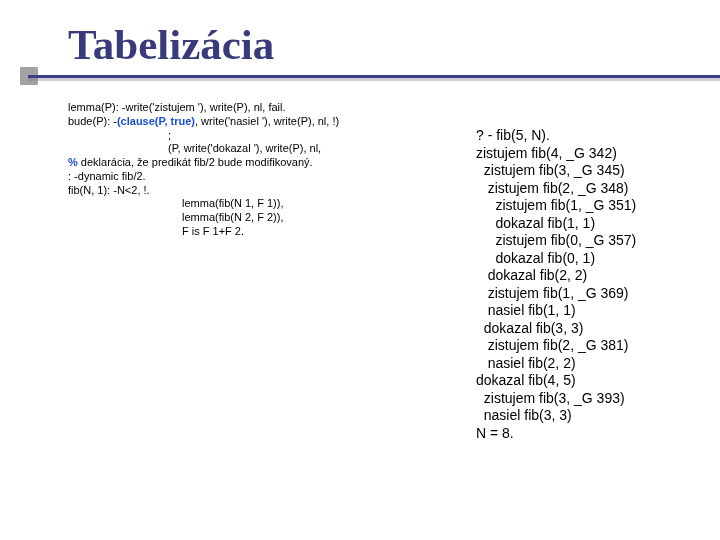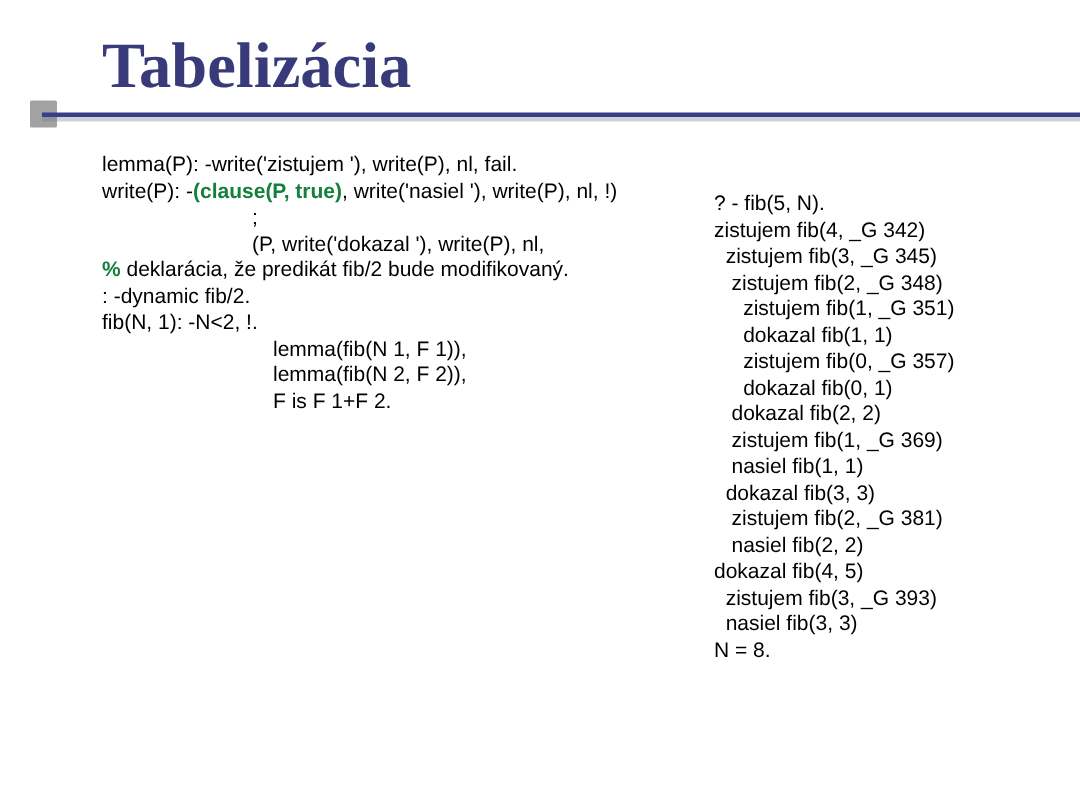--- a/index.html
+++ b/index.html
@@ -47,27 +47,27 @@
     width: 18px;
     height: 18px;
     background: #a2a2a2;
     border-radius: 1px;
   }
   .body {
     position: relative;
     margin-top: 8px;
   }
   .code-left {
-    font-size: 14px;
+    font-size: 11px;
     line-height: 1.25;
     color: #000;
     width: 420px;
   }
   .code-left .red {
-    color: #15803d;
+    color: #1d4ed8;
     font-weight: bold;
   }
   .code-right {
     position: absolute;
     top: 26px;
     left: 408px;
     font-size: 14px;
     line-height: 1.25;
     color: #000;
     white-space: pre;
@@ -84,21 +84,21 @@
   <div class="title-rule">
     <div class="square"></div>
     <div class="bar"></div>
   </div>
 
   <div class="body">
 
     <div class="code-left">
       <div class="line">lemma(P): -write('zistujem '), write(P), nl, fail.</div>
       <div class="line">
-        <span>write(P): -</span><span class="red">(clause(P, true)</span><span>, write('nasiel '), write(P), nl, !)</span>
+        <span>bude(P): -</span><span class="red">(clause(P, true)</span><span>, write('nasiel '), write(P), nl, !)</span>
       </div>
       <div class="line ind1">;</div>
       <div class="line ind1">(P, write('dokazal '), write(P), nl,</div>
       <div class="line"> </div>
       <div class="line">
         <span class="red">%</span><span> deklarácia, že predikát fib/2 bude modifikovaný.</span>
       </div>
       <div class="line">: -dynamic fib/2.</div>
       <div class="line"> </div>
       <div class="line">fib(N, 1): -N&lt;2, !.</div>

